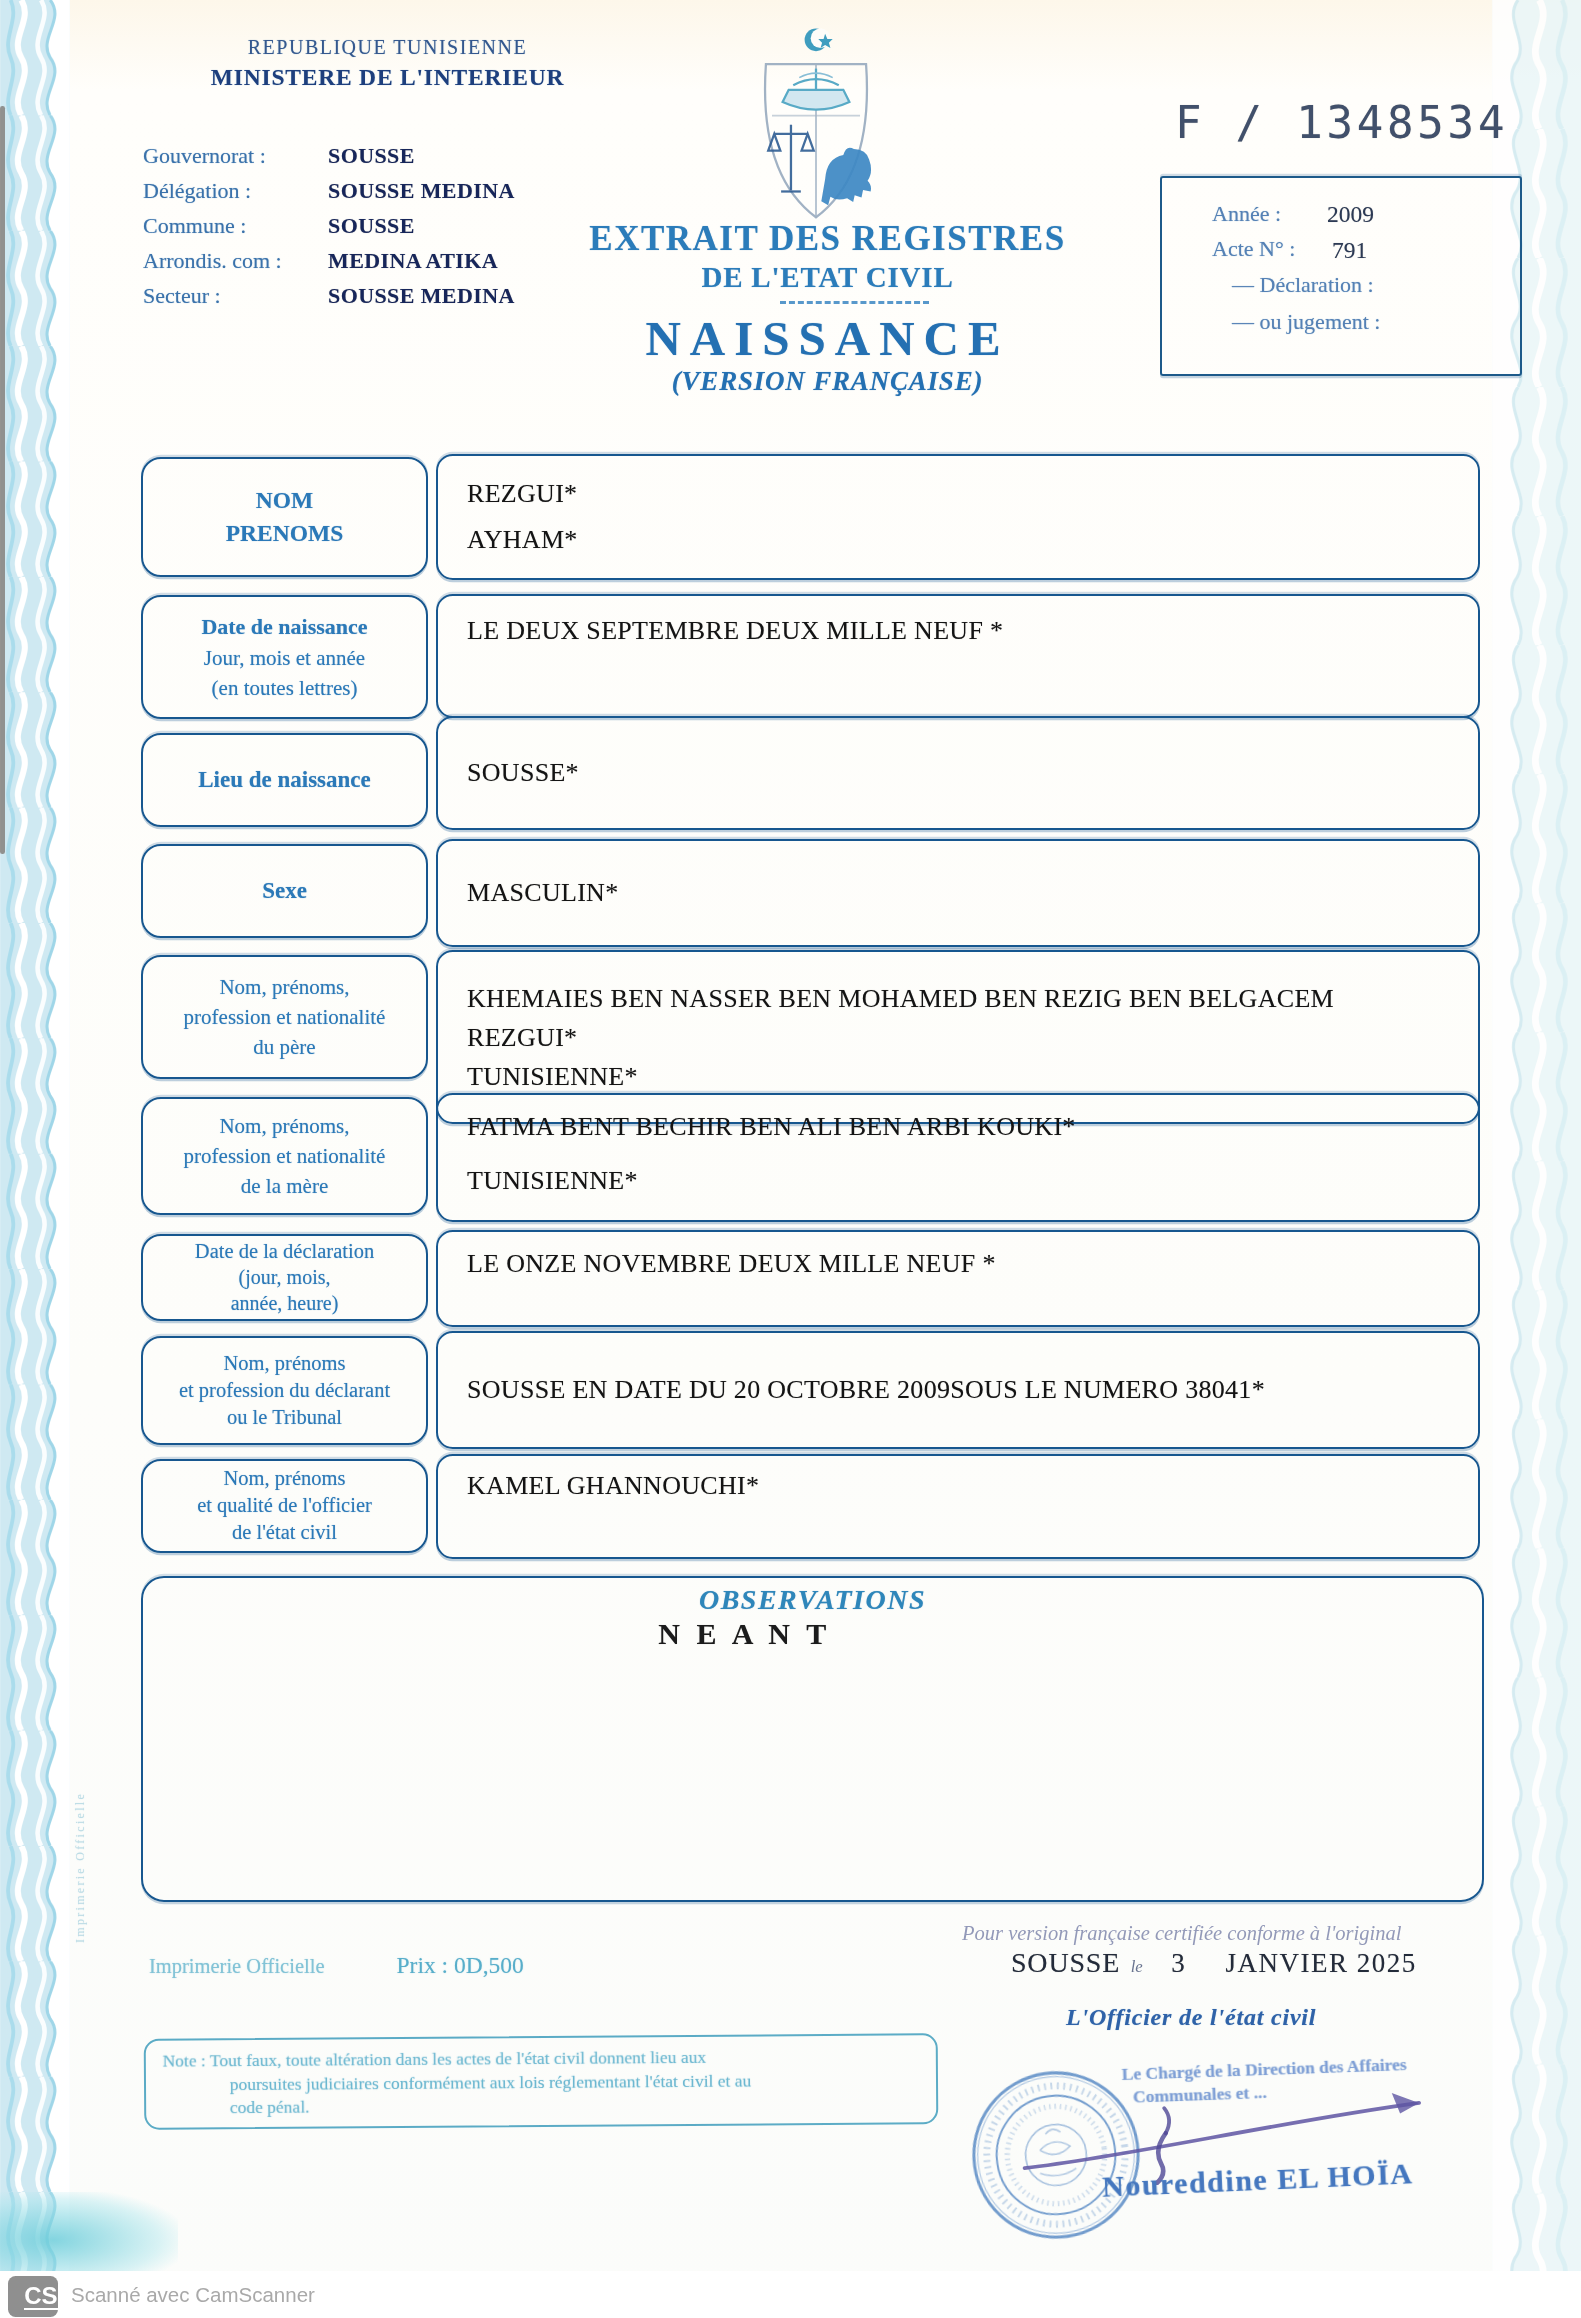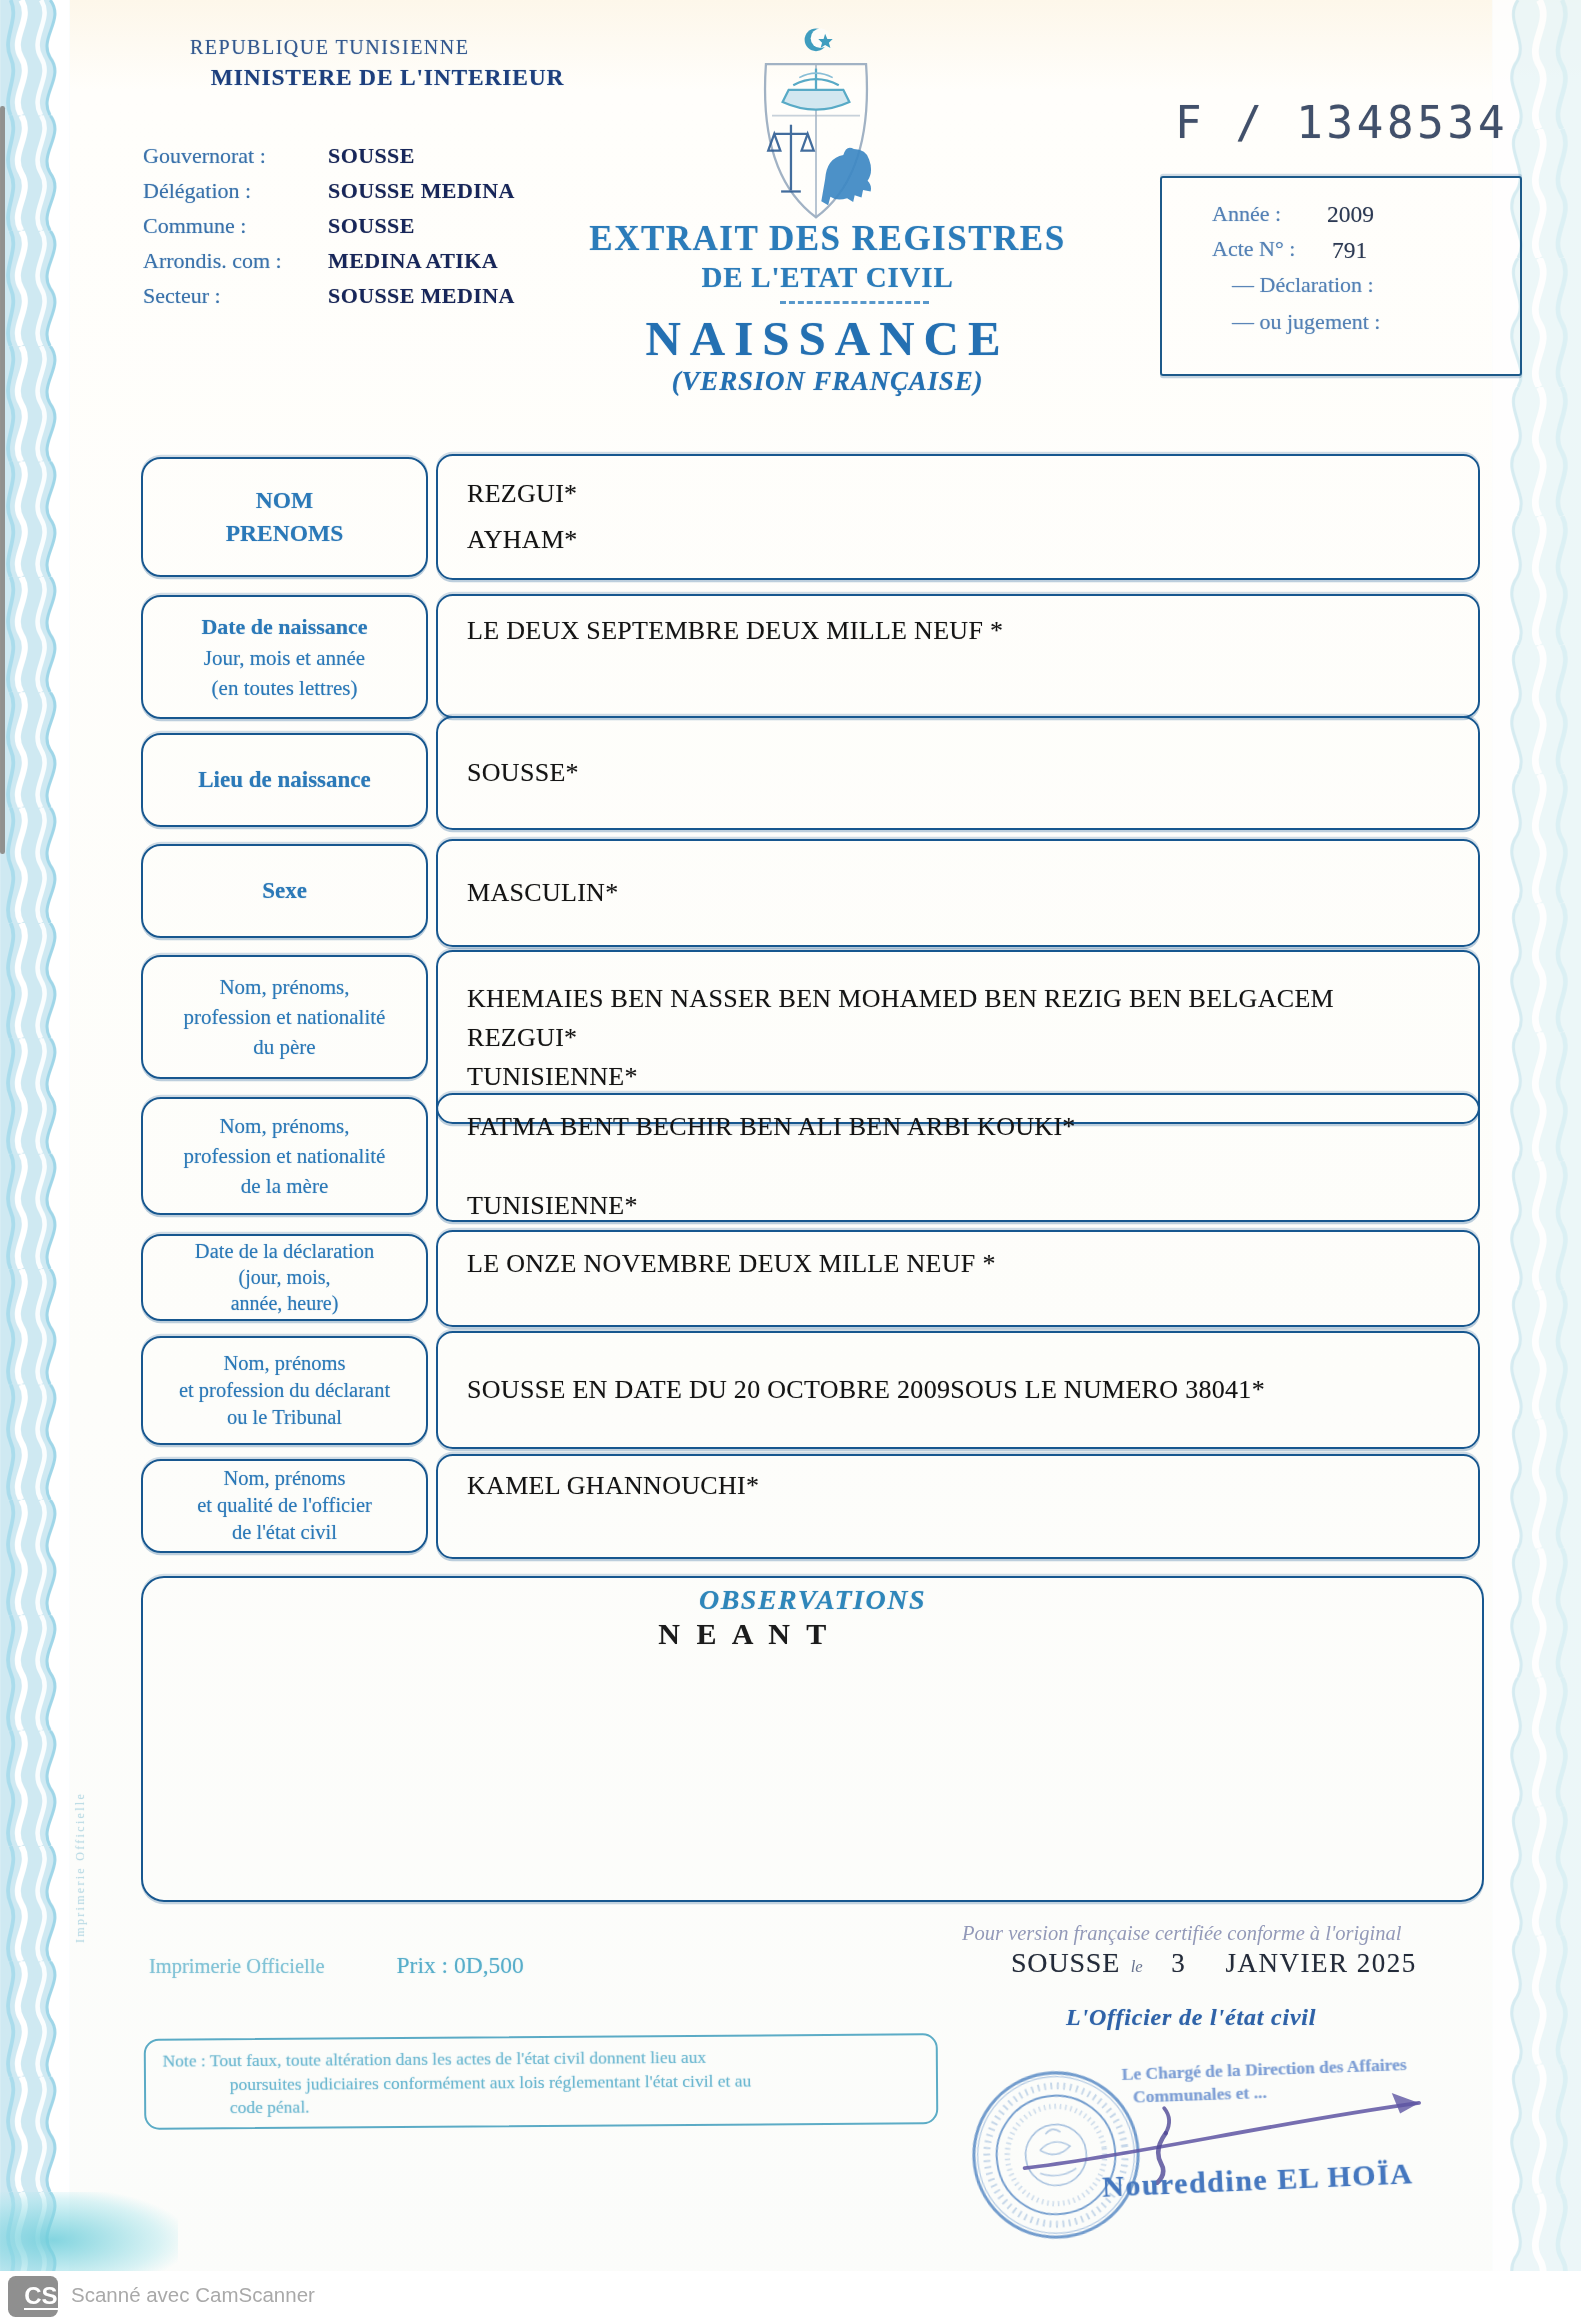--- a/index.html
+++ b/index.html
@@ -57,21 +57,21 @@
         <path d="M34,0 C14,28 52,56 30,85 C14,114 50,142 34,170 L0,170 L0,0 Z" fill="#ffffff"></path>
         <path d="M34,0 C14,28 52,56 30,85 C14,114 50,142 34,170" stroke="#cfe9f0" stroke-width="4" fill="none"></path>
       </pattern>
     </defs>
     <rect width="118" height="2992" fill="url(#wr)"></rect>
   </svg>
 
   <div class="abs" style="left:0;top:106px;width:4.6px;height:748px;background:#513a2b;opacity:.5;border-radius:2.3px"></div>
   <div class="abs" style="left:0;top:2192px;width:178px;height:80px;background:radial-gradient(ellipse at 30% 60%,rgba(109,205,218,.85),rgba(163,227,235,.4) 60%,transparent 78%)"></div>
 
-  <div class="abs blueink" style="left:190px;top:36px;width:395px;font-size:20px;letter-spacing:1.5px;color:#35588e;filter:blur(0.3px)">REPUBLIQUE TUNISIENNE</div>
+  <div class="abs blueink" style="left:190px;top:36px;width:395px;text-align:center;font-size:20px;letter-spacing:1.5px;color:#35588e;filter:blur(0.3px)">REPUBLIQUE TUNISIENNE</div>
   <div class="abs blueink" style="left:190px;top:64px;width:395px;text-align:center;font-size:23.5px;font-weight:bold;letter-spacing:0.8px;color:#1e3f7d;filter:blur(0.2px)">MINISTERE DE L'INTERIEUR</div>
 
   <div class="abs" style="left:143px;top:143px;width:425px">
     <div style="display:flex;margin-bottom:9px">
       <span class="adminlabel blueink" style="width:185px">Gouvernorat :</span>
       <span class="adminvalue ink">SOUSSE</span>
     </div>
     <div style="display:flex;margin-bottom:9px">
       <span class="adminlabel blueink" style="width:185px">Délégation :</span>
       <span class="adminvalue ink">SOUSSE MEDINA</span>
@@ -169,21 +169,21 @@
     <div class="vl ink" style="line-height:1.5">REZGUI*</div>
     <div class="vl ink" style="line-height:1.5">TUNISIENNE*</div>
   </div>
 
   <div class="lbox" style="top:1097px;height:118px">
     <div class="ll blueink">Nom, prénoms,</div>
     <div class="ll blueink">profession et nationalité</div>
     <div class="ll blueink">de la mère</div>
   </div>
   <div class="vbox" style="top:1093px;height:129px;justify-content:flex-start;padding-top:13.7px">
-    <div class="vl ink" style="margin-bottom:43px">FATMA BENT BECHIR BEN ALI BEN ARBI KOUKI*</div>
+    <div class="vl ink" style="margin-bottom:18px">FATMA BENT BECHIR BEN ALI BEN ARBI KOUKI*</div>
     <div class="vl ink">TUNISIENNE*</div>
   </div>
 
   <div class="lbox" style="top:1234px;height:87px;gap:0.8px">
     <div class="ll blueink" style="font-size:20.5px">Date de la déclaration</div>
     <div class="ll blueink" style="font-size:20px">(jour, mois,</div>
     <div class="ll blueink" style="font-size:20px">année, heure)</div>
   </div>
   <div class="vbox" style="top:1230px;height:97px;justify-content:flex-start;padding-top:13.7px">
     <div class="vl ink">LE ONZE NOVEMBRE  DEUX MILLE NEUF *</div>

